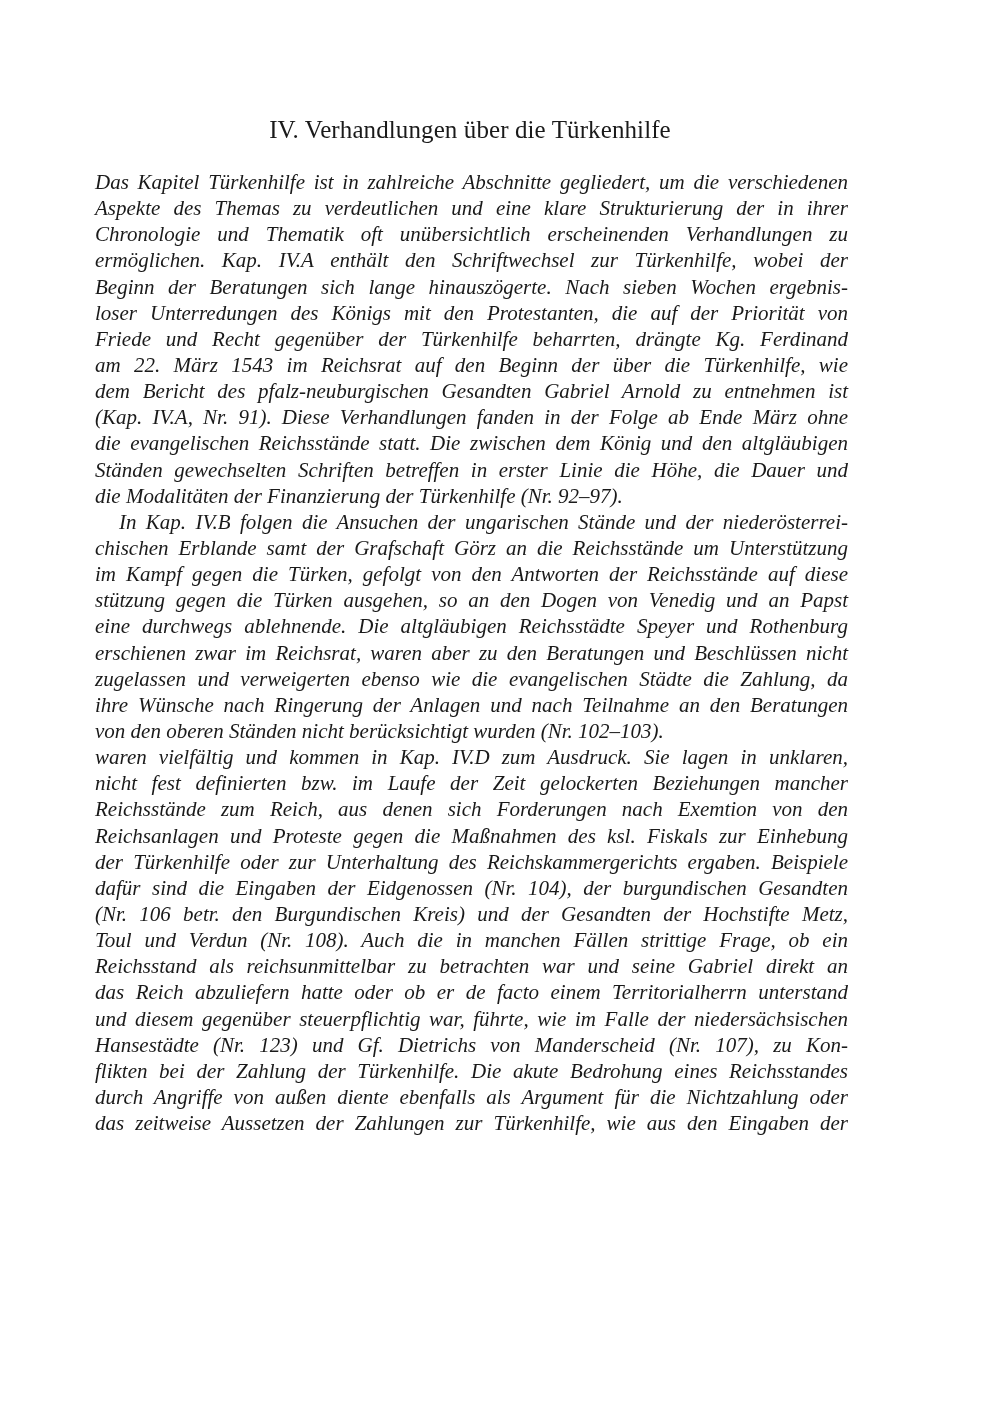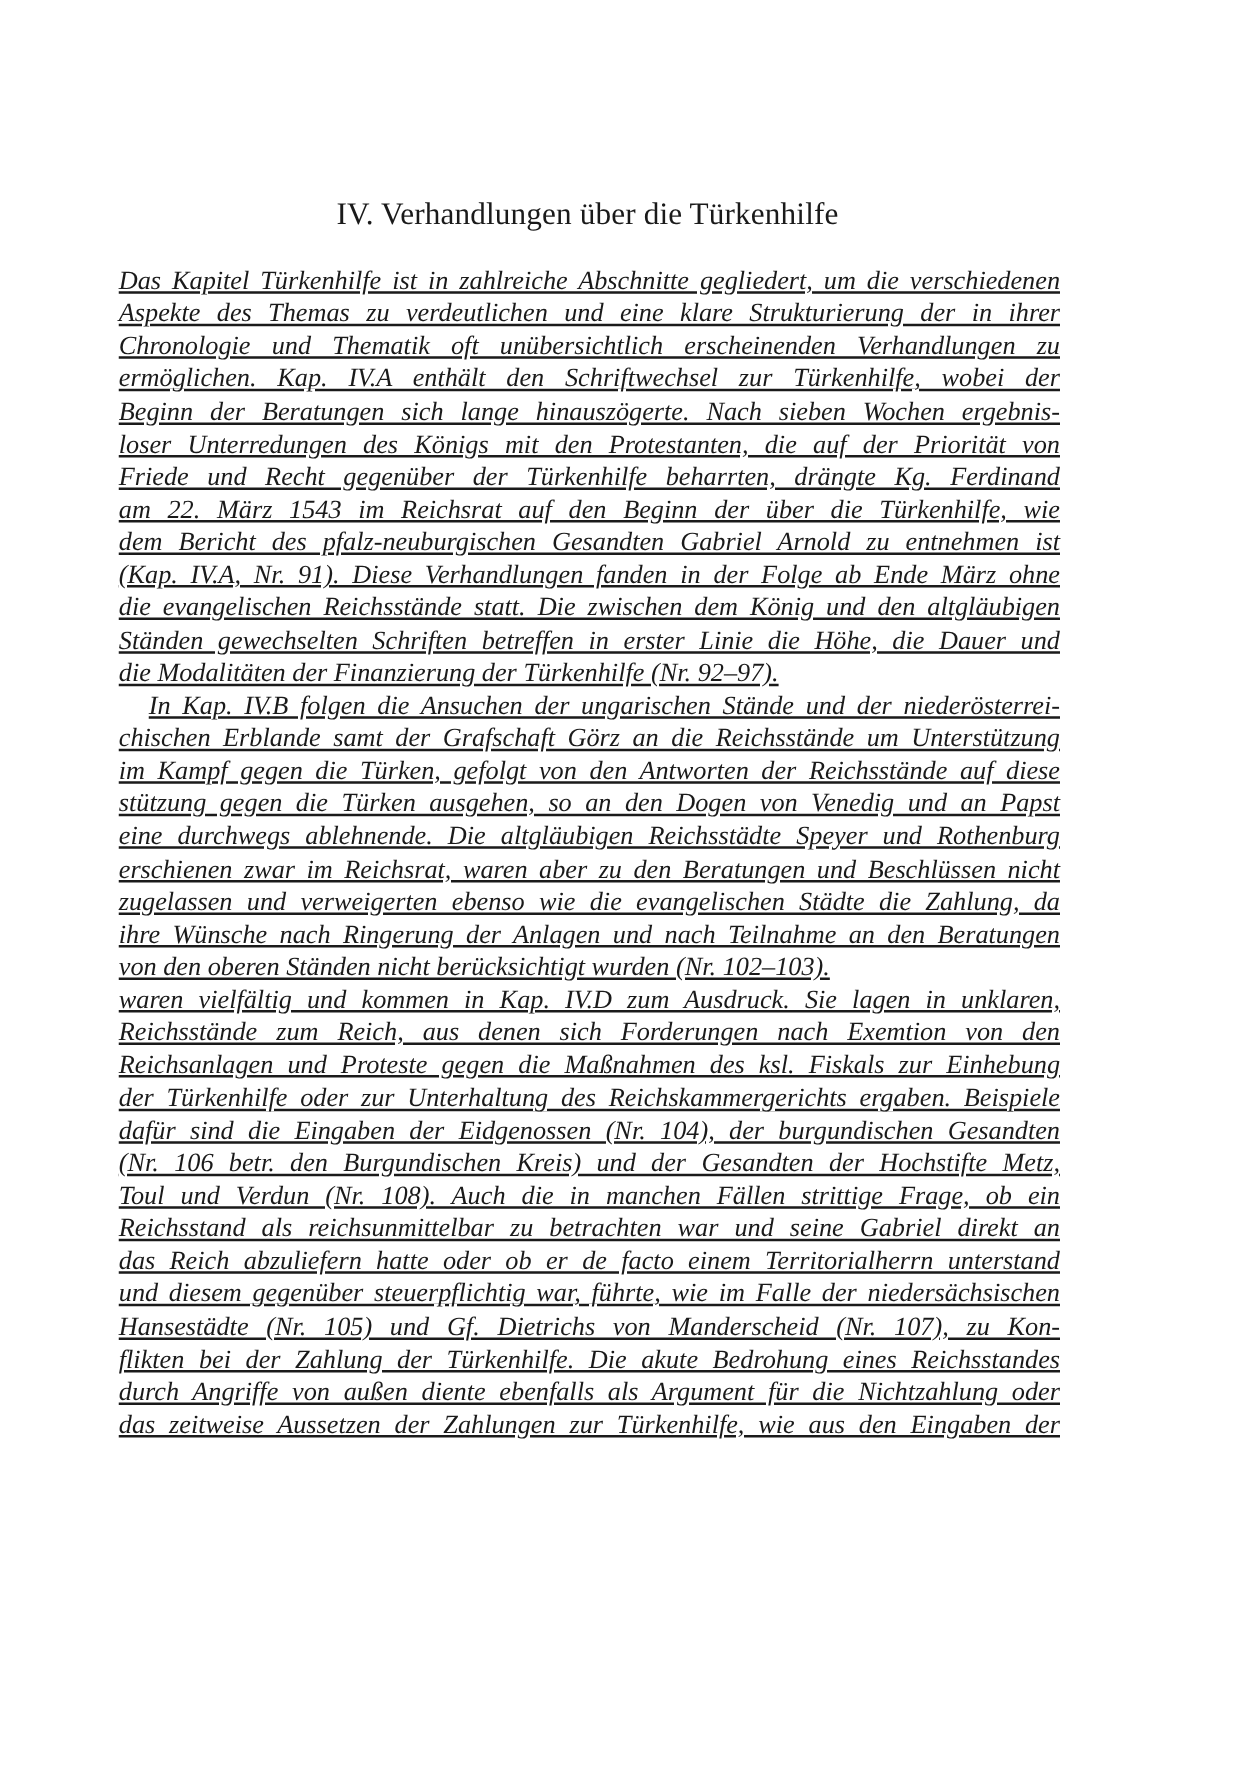--- a/index.html
+++ b/index.html
@@ -14,21 +14,20 @@
       overflow: hidden;
       color: #1a1a1a;
       font-family: "Liberation Serif", "DejaVu Serif", serif;
     }
     .page {
       position: absolute;
       left: 0;
       top: 0;
       width: 1004px;
       height: 1262px;
-      margin-top: 42px;
     }
     .title {
       position: absolute;
       top: 116px;
       left: 0;
       width: 940px;
       text-align: center;
       font-size: 25px;
       font-style: normal;
       letter-spacing: 0.1px;
@@ -37,21 +36,20 @@
       padding-left: 0;
     }
     .body {
       position: absolute;
       left: 95px;
       top: 169px;
       width: 753px;
       font-style: italic;
       font-size: 21px;
       line-height: 26.15px;
-      text-decoration: underline;
     }
     .line {
       display: block;
       white-space: nowrap;
       text-align: justify;
       text-align-last: justify;
       height: 26.15px;
       overflow: visible;
     }
     .line.last {
@@ -95,28 +93,29 @@
     <div>
       <span class="line">eine durchwegs ablehnende. Die altgläubigen Reichsstädte Speyer und Rothenburg</span>
       <span class="line">erschienen zwar im Reichsrat, waren aber zu den Beratungen und Beschlüssen nicht</span>
       <span class="line">zugelassen und verweigerten ebenso wie die evangelischen Städte die Zahlung, da</span>
       <span class="line">ihre Wünsche nach Ringerung der Anlagen und nach Teilnahme an den Beratungen</span>
       <span class="line last">von den oberen Ständen nicht berücksichtigt wurden (Nr. 102–103).</span>
     </div>
 
     <div>
       <span class="line">waren vielfältig und kommen in Kap. IV.D zum Ausdruck. Sie lagen in unklaren,</span>
+      <span class="line">nicht fest definierten bzw. im Laufe der Zeit gelockerten Beziehungen mancher</span>
       <span class="line">Reichsstände zum Reich, aus denen sich Forderungen nach Exemtion von den</span>
       <span class="line">Reichsanlagen und Proteste gegen die Maßnahmen des ksl. Fiskals zur Einhebung</span>
       <span class="line">der Türkenhilfe oder zur Unterhaltung des Reichskammergerichts ergaben. Beispiele</span>
       <span class="line">dafür sind die Eingaben der Eidgenossen (Nr. 104), der burgundischen Gesandten</span>
       <span class="line">(Nr. 106 betr. den Burgundischen Kreis) und der Gesandten der Hochstifte Metz,</span>
       <span class="line">Toul und Verdun (Nr. 108). Auch die in manchen Fällen strittige Frage, ob ein</span>
       <span class="line">Reichsstand als reichsunmittelbar zu betrachten war und seine Gabriel direkt an</span>
       <span class="line">das Reich abzuliefern hatte oder ob er de facto einem Territorialherrn unterstand</span>
       <span class="line">und diesem gegenüber steuerpflichtig war, führte, wie im Falle der niedersächsischen</span>
-      <span class="line">Hansestädte (Nr. 105) und Gf. Dietrichs von Manderscheid (Nr. 107), zu Kon-</span>
+      <span class="line">Hansestädte (Nr. 123) und Gf. Dietrichs von Manderscheid (Nr. 107), zu Kon-</span>
       <span class="line">flikten bei der Zahlung der Türkenhilfe. Die akute Bedrohung eines Reichsstandes</span>
       <span class="line">durch Angriffe von außen diente ebenfalls als Argument für die Nichtzahlung oder</span>
       <span class="line">das zeitweise Aussetzen der Zahlungen zur Türkenhilfe, wie aus den Eingaben der</span>
     </div>
   </div>
 </div>
 
 </body></html>

